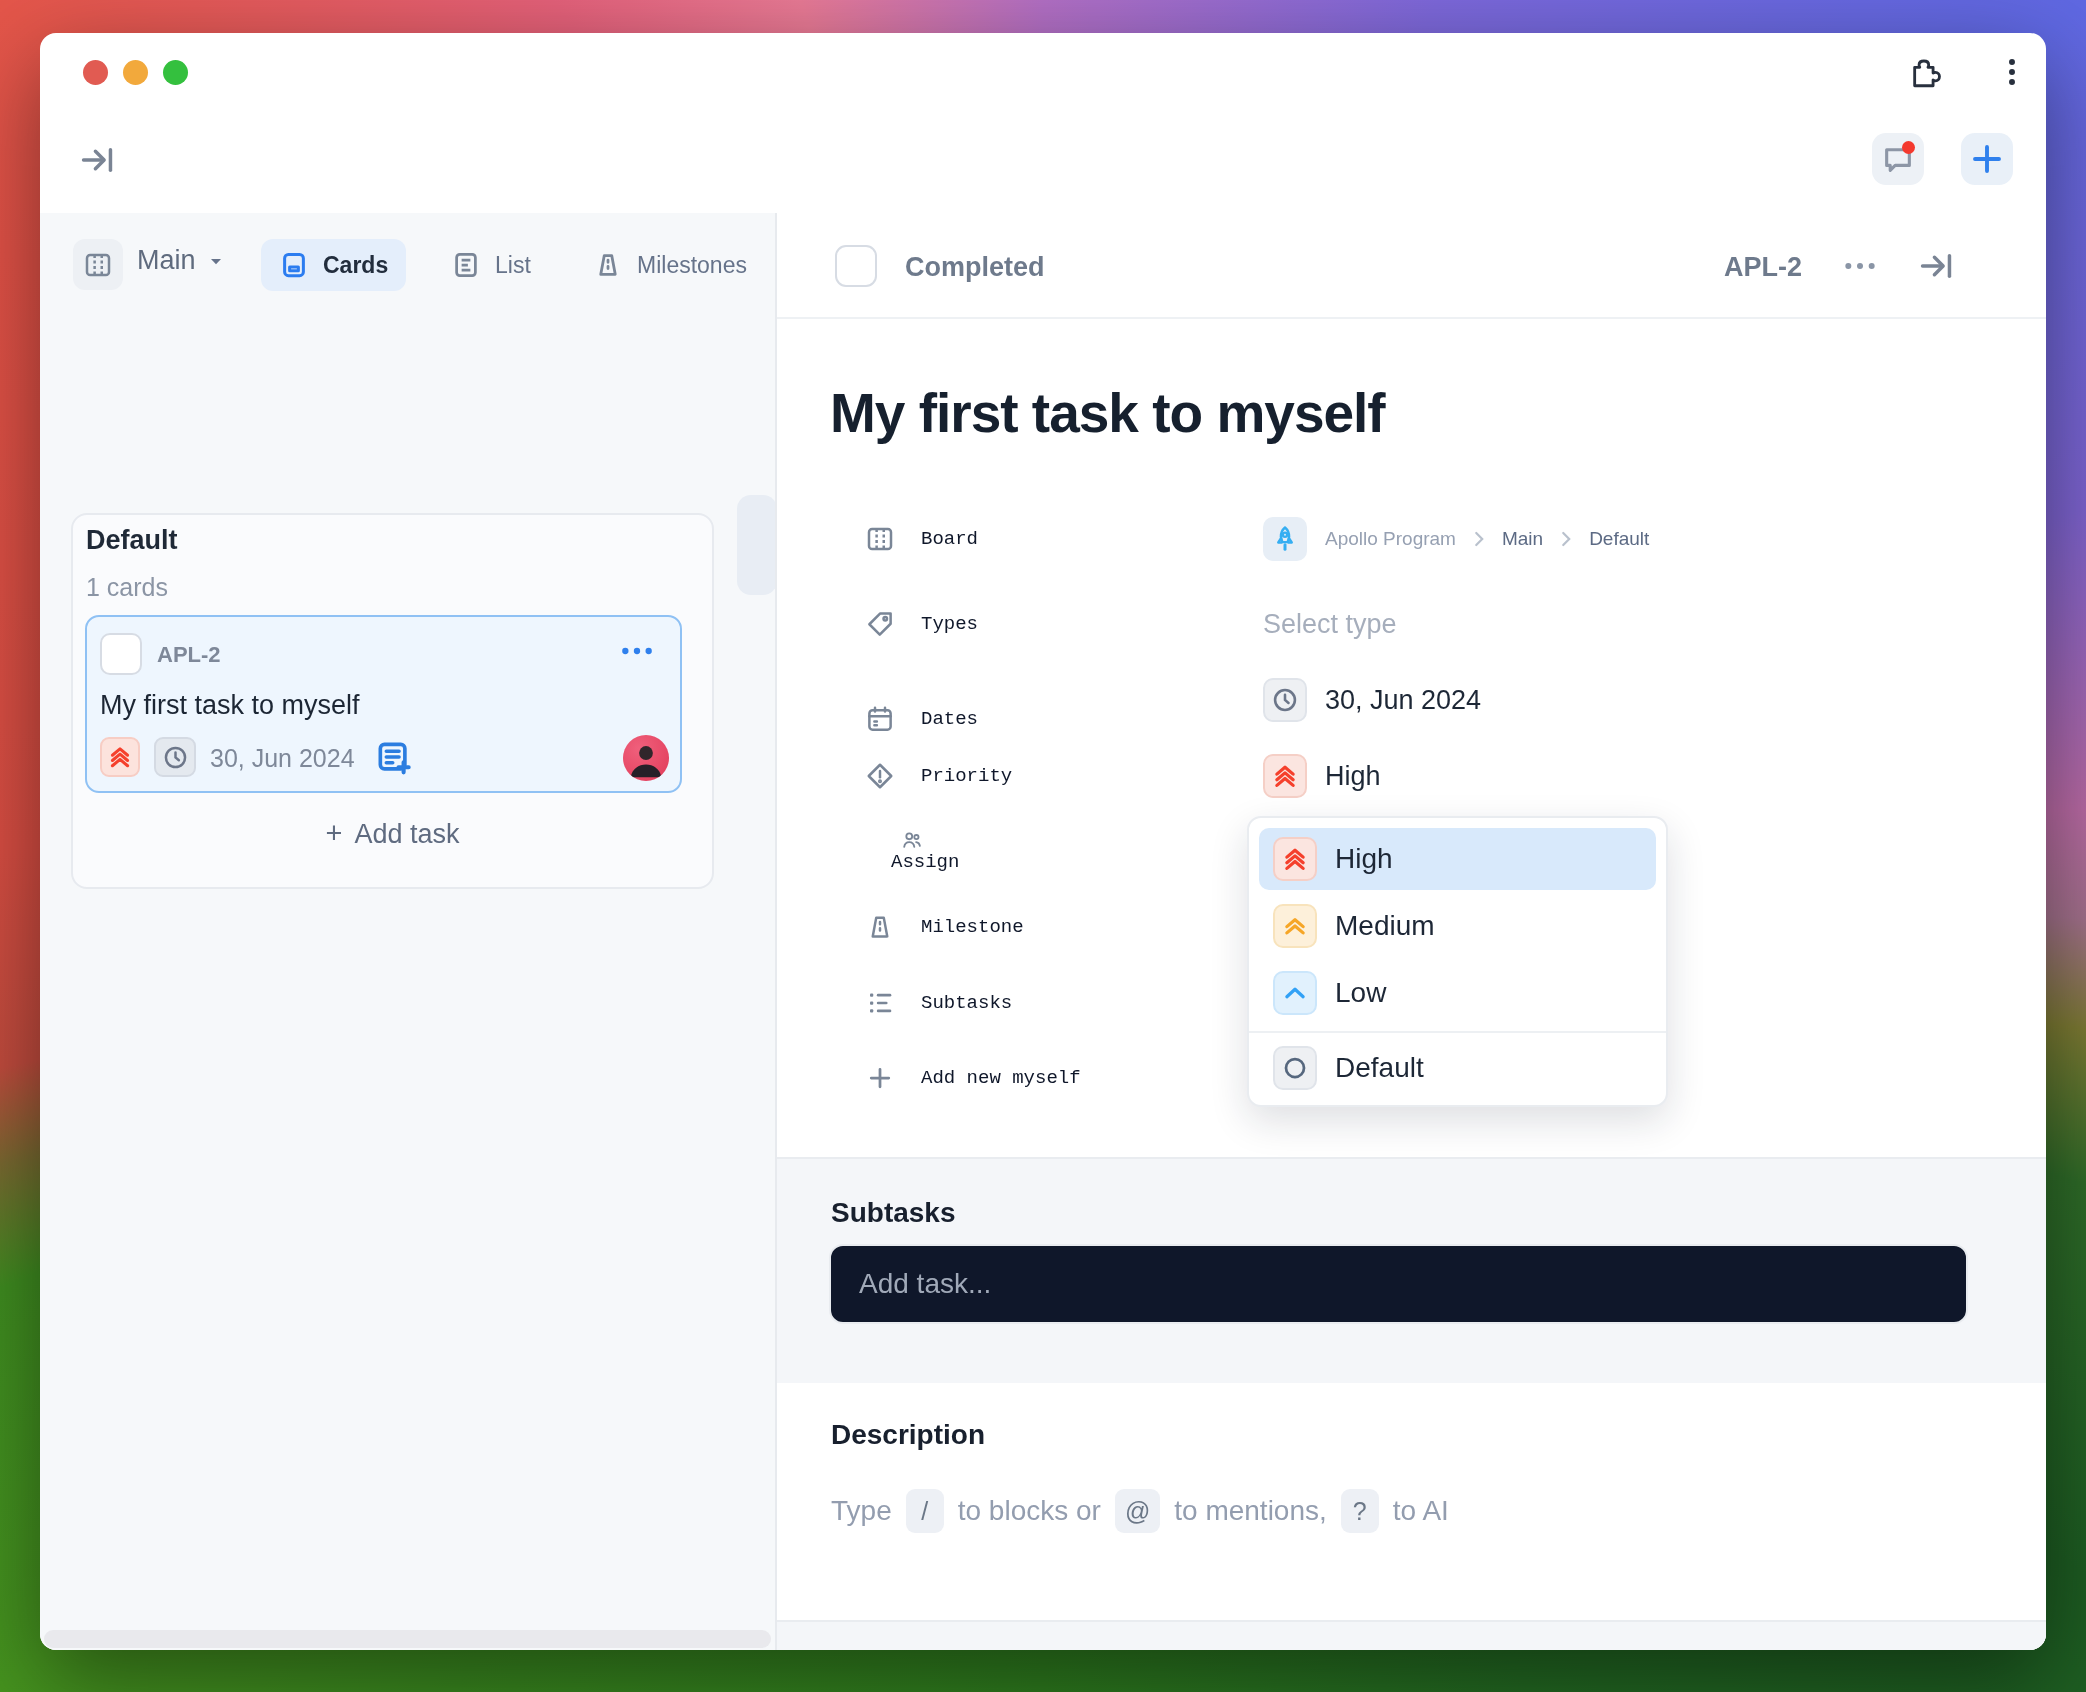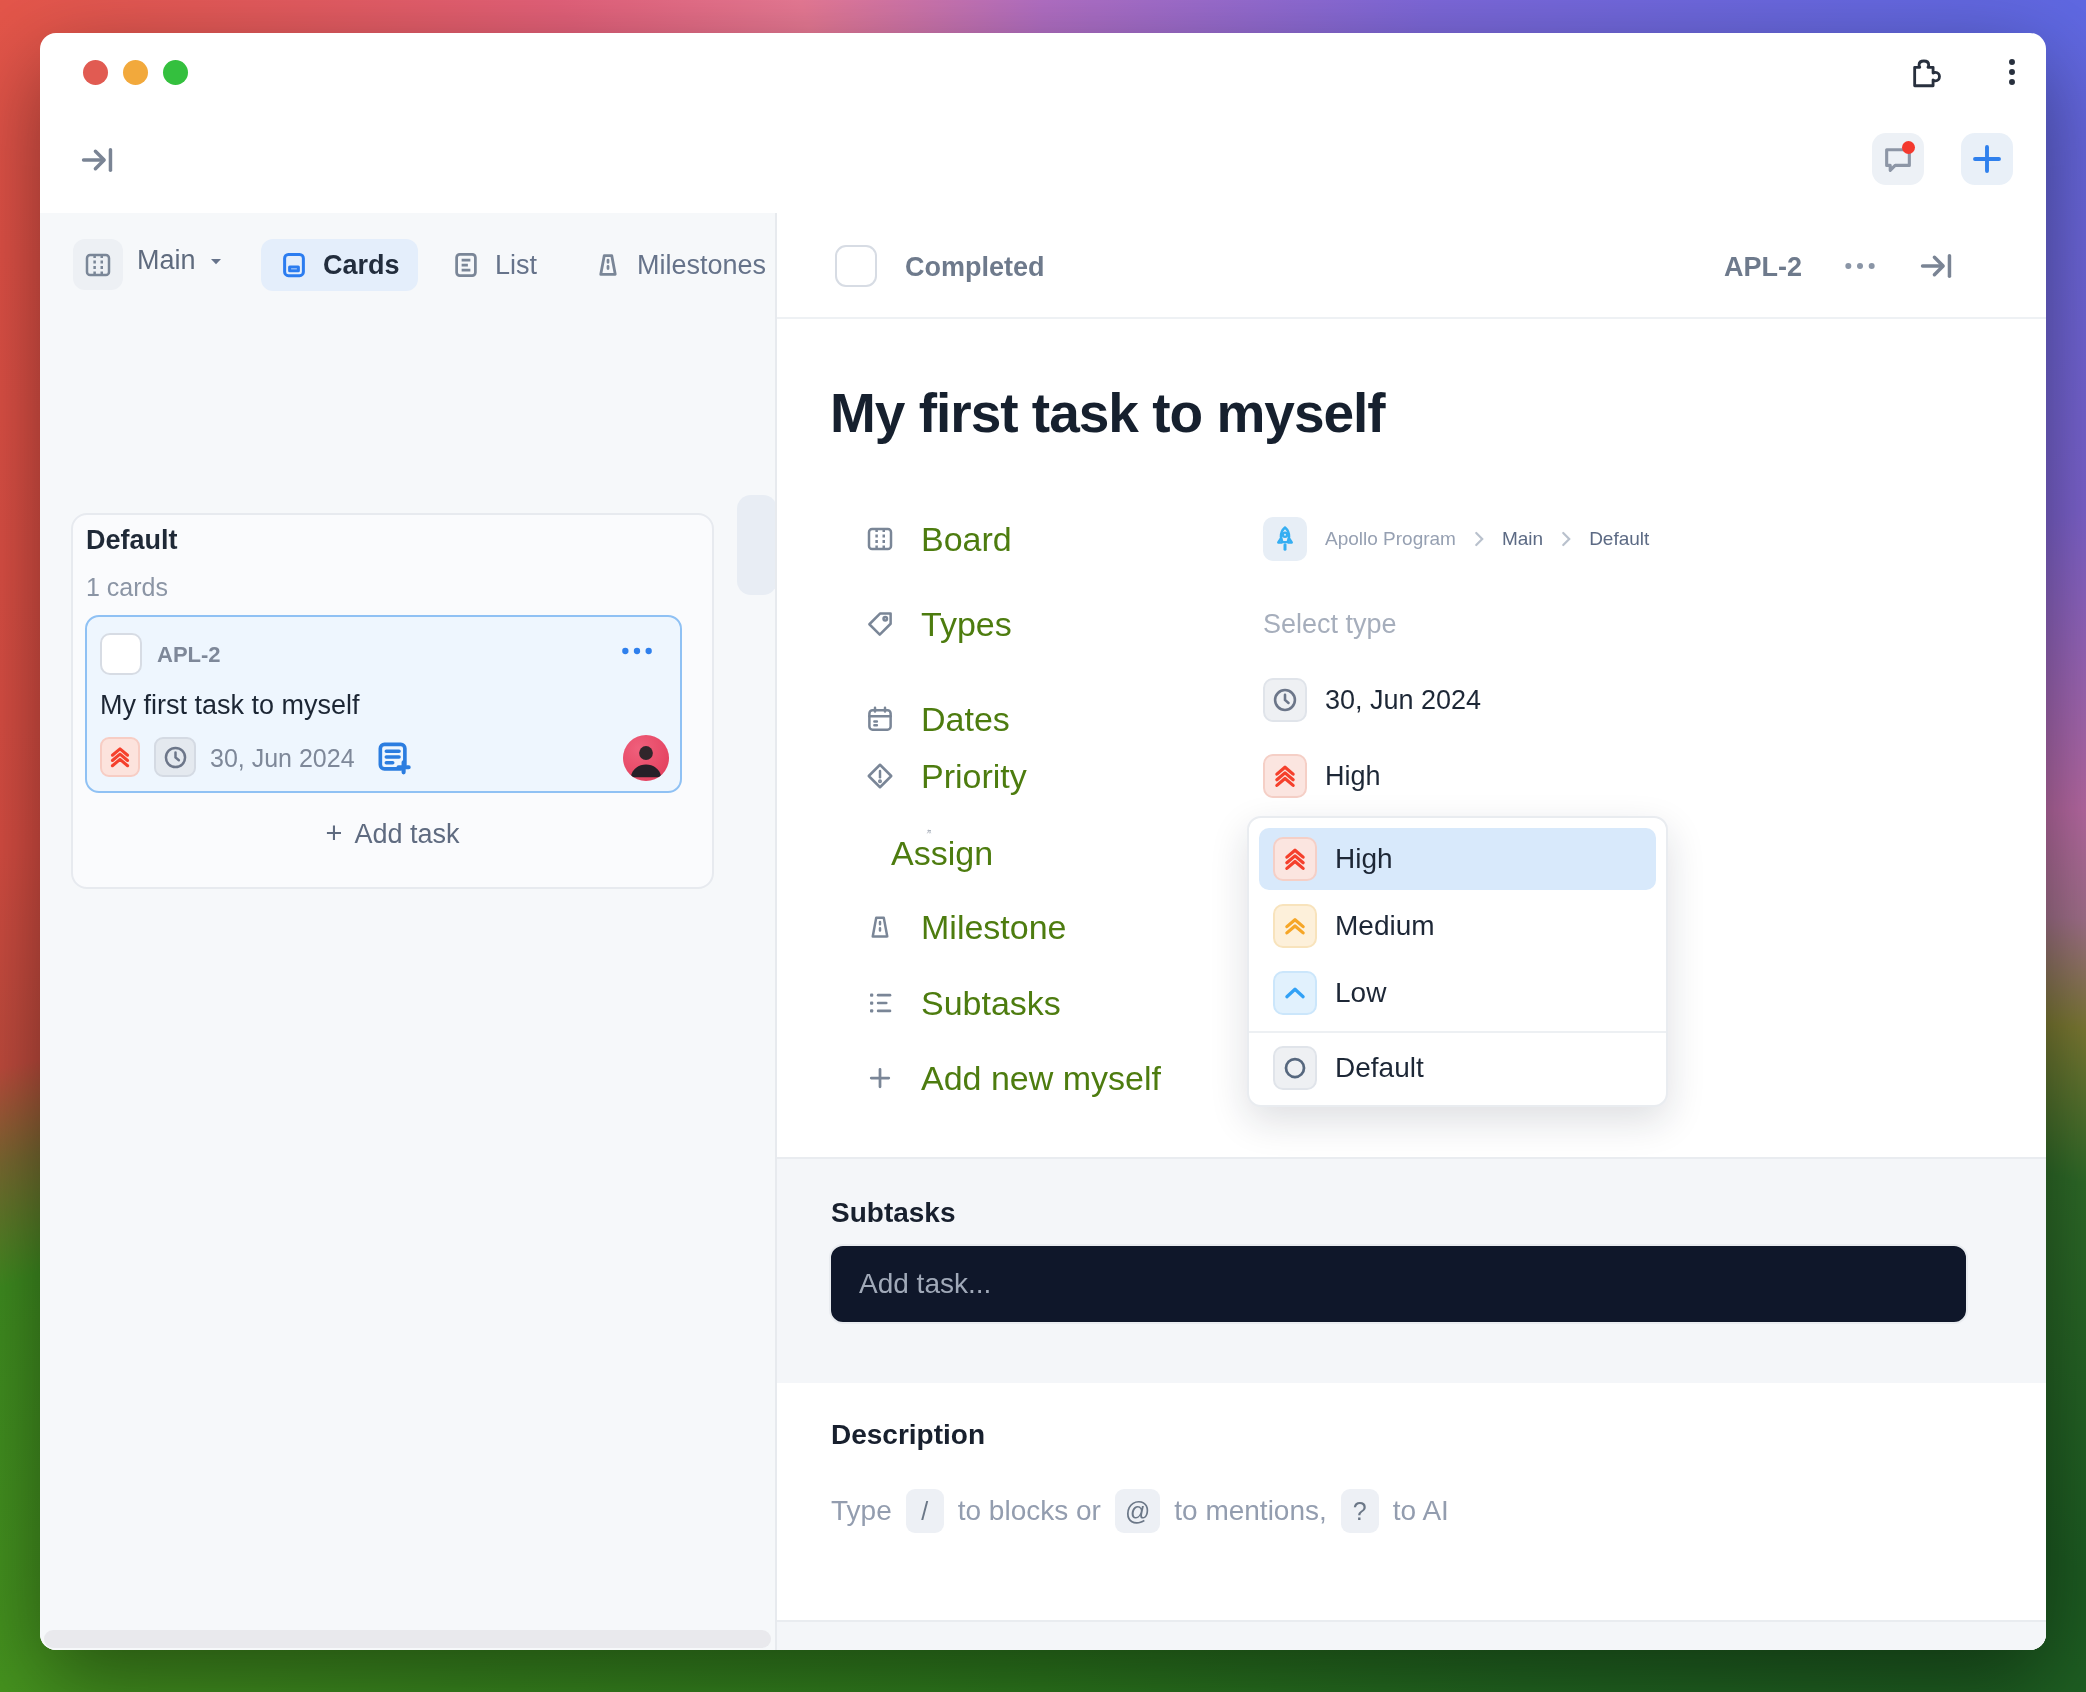--- a/index.html
+++ b/index.html
@@ -30,21 +30,21 @@
   .tool-btn { width:52px; height:52px; border-radius:14px; background:#edf1f6; display:flex; align-items:center; justify-content:center; cursor:pointer; }
   .red-dot { position:absolute; right:9px; top:8px; width:13px; height:13px; border-radius:50%; background:#f4392e; }
 
   
   .left-panel { left:0; top:180px; width:735px; height:1437px; background:#f6f8fa; overflow:hidden; }
   .v-divider { left:735px; top:180px; width:2px; height:1437px; background:#e7eaee; }
   .right-panel { left:737px; top:180px; width:1269px; height:1437px; background:#fff; }
 
   
   .icon-btn { width:50px; height:51px; border-radius:12px; background:#edf0f4; display:flex; align-items:center; justify-content:center; }
-  .tab { height:52px; border-radius:12px; display:flex; align-items:center; gap:14px; padding:0 18px; font-size:27px; color:#66738a; cursor:pointer; white-space:nowrap; }
+  .tab { height:52px; border-radius:12px; display:flex; align-items:center; gap:14px; padding:0 18px; font-size:23px; color:#66738a; cursor:pointer; white-space:nowrap; }
   .tab.active { background:#e4eefb; color:#222d3d; font-weight:600; }
   .view-switch { display:flex; align-items:center; gap:10px; font-size:27px; color:#5f6b7e; cursor:pointer; }
 
   
   .column { left:31px; top:300px; width:643px; height:376px; border:2px solid #e7eaef; border-radius:16px; background:#fafbfd; }
   .col-title { left:46px; top:312px; font-size:27px; font-weight:700; color:#1f2937; }
   .col-count { left:46px; top:360px; font-size:25px; color:#8b95a5; }
   .card { left:45px; top:402px; width:597px; height:178px; background:#eef6fe; border:2px solid #8fc1f4; border-radius:14px; cursor:pointer; }
   .checkbox { background:#fff; border:2px solid #d7dce4; border-radius:10px; cursor:pointer; }
   .pill { border-radius:9px; display:flex; align-items:center; justify-content:center; }
@@ -52,21 +52,21 @@
 
   .handle { left:697px; top:282px; width:40px; height:100px; background:#e8edf4; border-radius:14px; }
 
   
   .task-header { left:737px; top:180px; width:1269px; height:106px; border-bottom:2px solid #eef1f4; background:#fff; }
   .hdr-label { font-size:27px; font-weight:600; color:#6e7a8c; }
 
   .task-title { left:790px; top:348px; font-size:55px; font-weight:800; letter-spacing:-1px; color:#16202e; }
 
   .frow { position:absolute; height:44px; display:flex; align-items:center; }
-  .flabel { font-size:34px; color:#4d7c0f; }
+  .flabel { font-size:19px; color:#0f172a;font-family:Liberation Mono, monospace; }
   .fvalue { font-size:27px; color:#1d2736; font-weight:500; }
   .vpill { width:44px; height:44px; border-radius:10px; display:flex; align-items:center; justify-content:center; }
   .pill-red { background:#fbe5e0; border:2px solid #f5cfc6; }
   .pill-orange { background:#fdf0da; border:2px solid #f8e3bc; }
   .pill-blue { background:#e1f1fd; border:2px solid #cbe6fb; }
   .pill-gray { background:#eef0f3; border:2px solid #e0e4ea; }
   .pill-soft { background:#e7eef6; }
   .crumb { font-size:19px; color:#96a0b2; }
   .crumb.dark { color:#5c6a84; }
 

